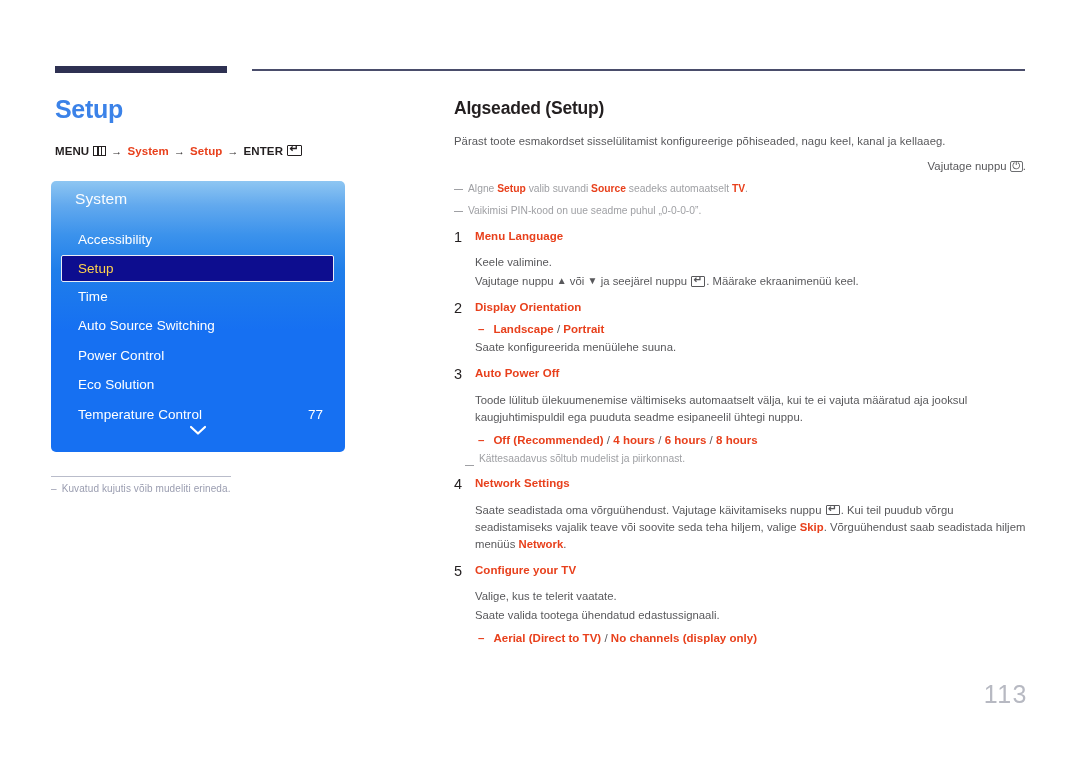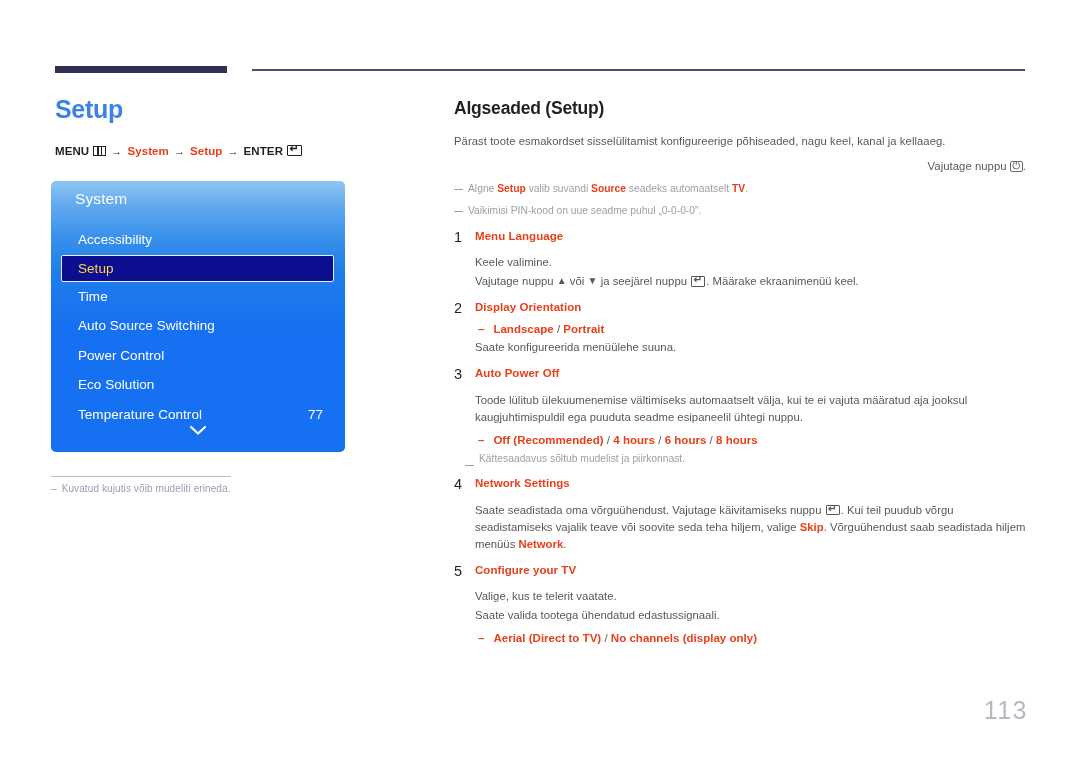--- a/index.html
+++ b/index.html
@@ -191,21 +191,21 @@
     border: 1.1px solid #58585b; border-radius: 1px;
     position: relative; vertical-align: -1.5px; margin: 0 1px;
   }
   .icon-enter-sm::after {
     content: "\21B5"; position: absolute; left: 1.3px; top: -3.3px;
     font-size: 10.5px; line-height: 11px; color: #58585b; font-weight: bold;
   }
 
   
   .page-num {
-    position: absolute; right: 52px; bottom: 38px;
+    position: absolute; right: 52px; bottom: 54px;
     font-size: 25px; color: #b7b9c2; letter-spacing: 1.5px;
     font-weight: normal;
   }
 </style>
 </head>
 <body>
 
 <div class="page">
 
   <div class="rule-thick"></div>

